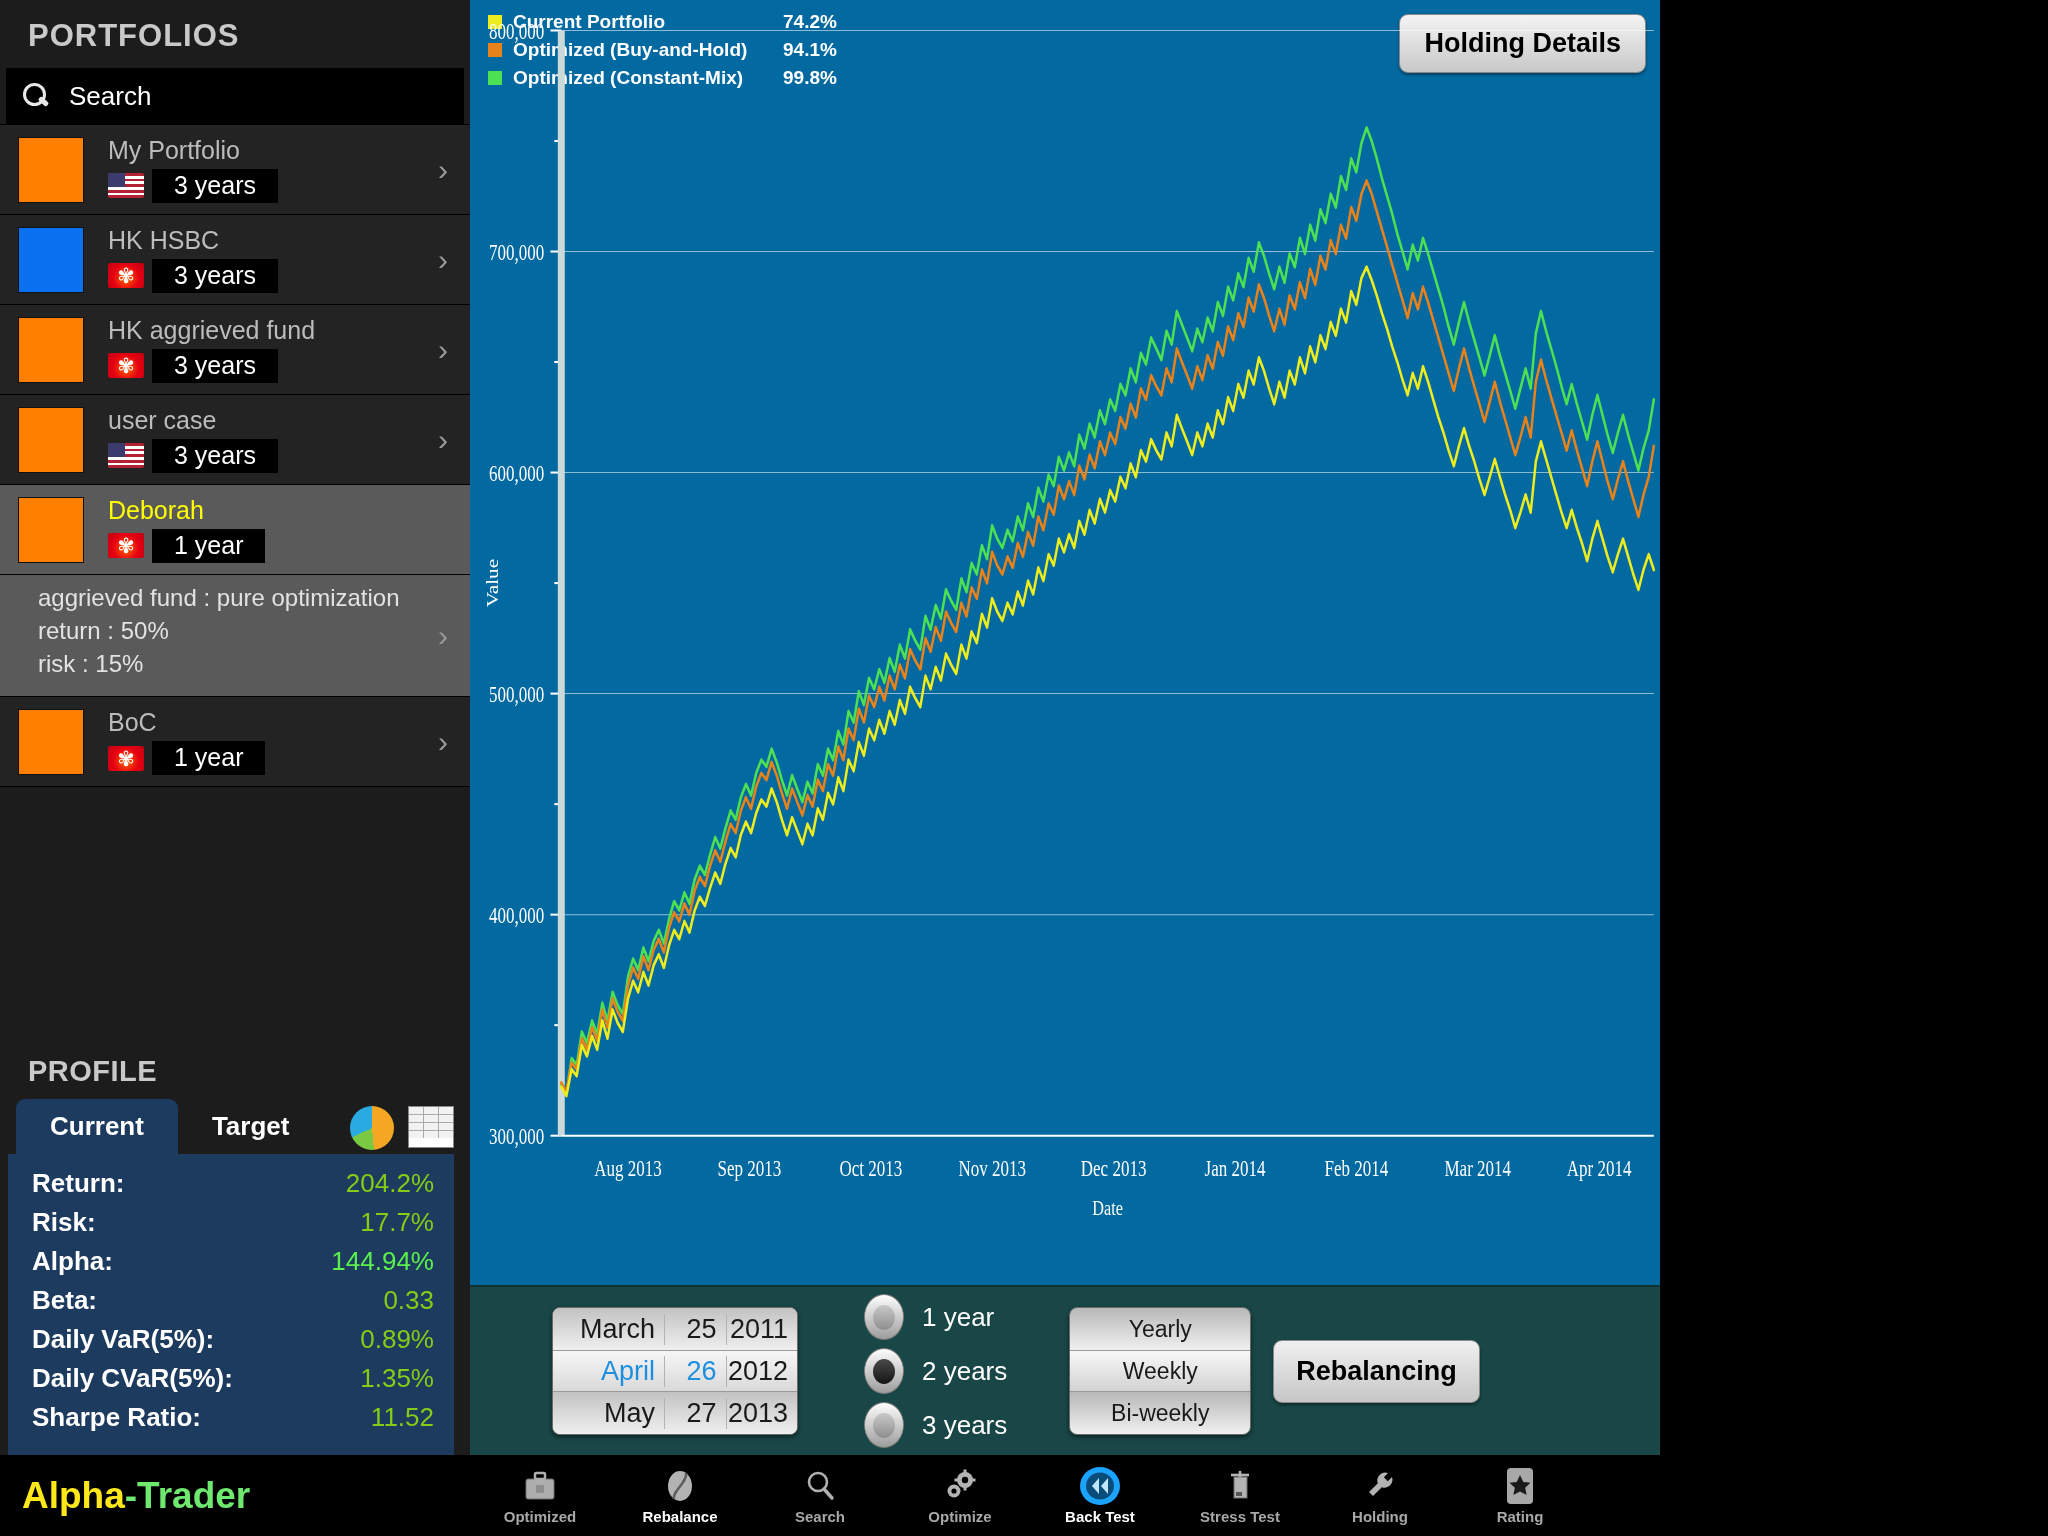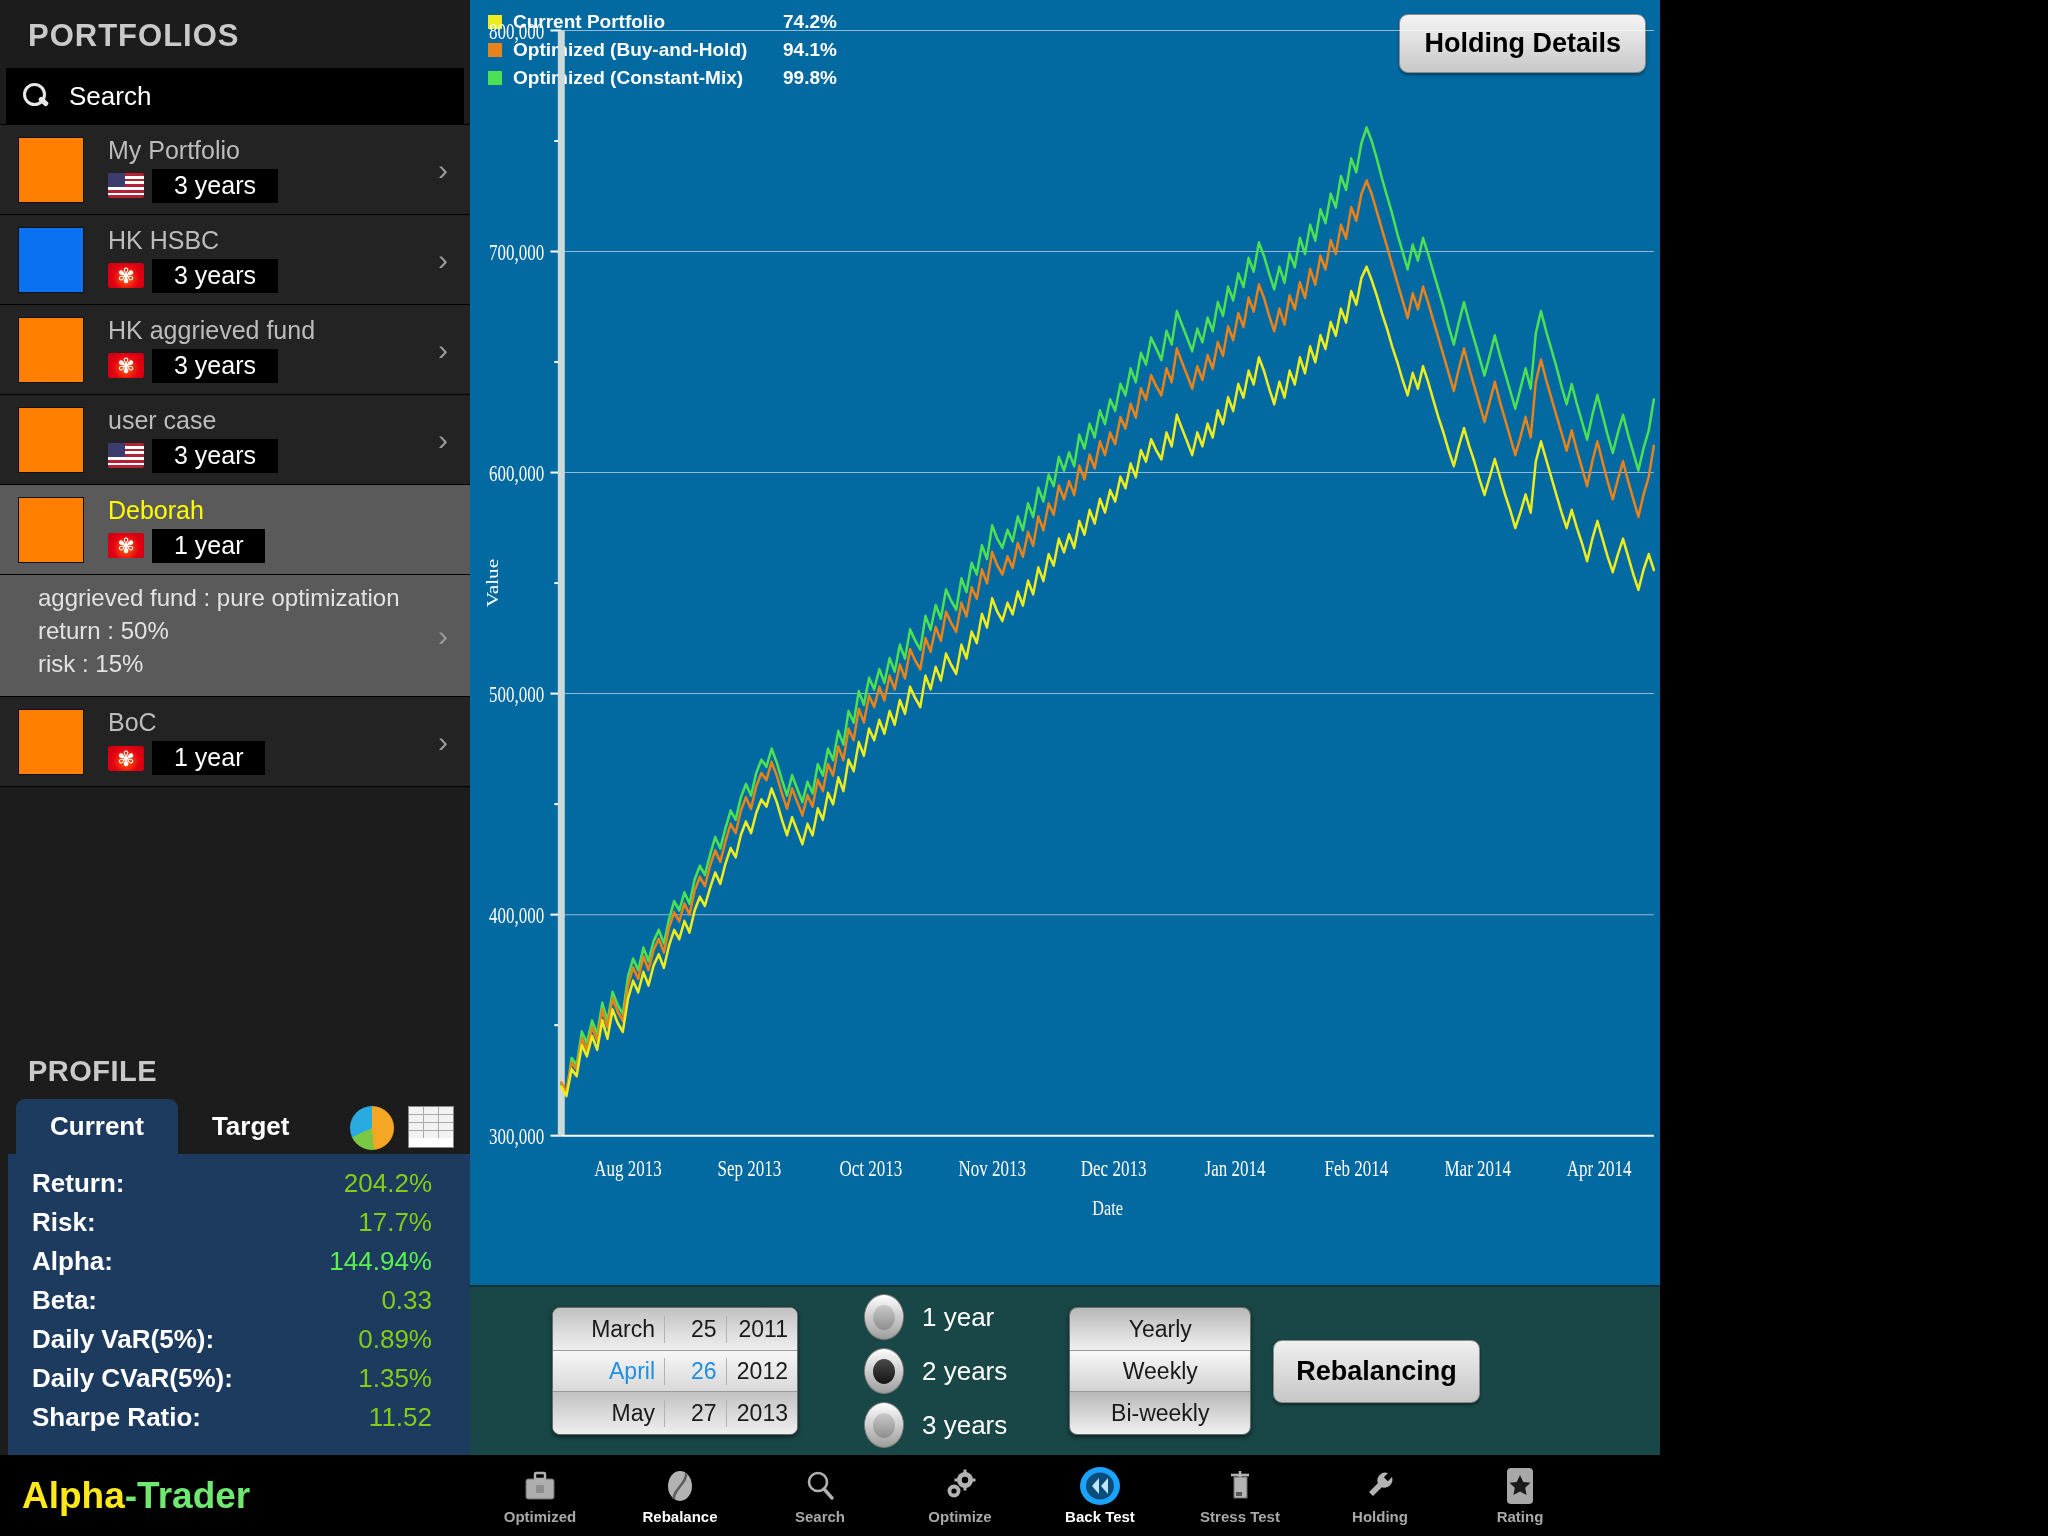--- a/index.html
+++ b/index.html
@@ -88,21 +88,21 @@
   .tab.active { background:#1d3a5f; }
   .tab-icons { margin-left:auto; display:flex; gap:14px; padding-right:16px; padding-bottom:4px; }
   .pie-ico { width:44px; height:44px; border-radius:50%;
     background: conic-gradient(#f5a623 0deg 175deg, #7ac943 175deg 245deg, #29abe2 245deg 360deg); }
   .grid-ico { width:46px; height:42px; background:#fff; border:1px solid #888; }
   .grid-ico .hdr { height:9px; background:#1f5fa9; }
   .grid-ico .rows { display:grid; grid-template-columns:1fr 1fr 1fr; grid-template-rows:repeat(4,1fr); height:31px; gap:1px; background:#aaa; }
   .grid-ico .rows i { background:#f2f2f2; display:block; }
 
   .stats {
-    background:#1d3a5f; margin: 0 0 0 8px; padding: 10px 38px 18px 24px;
+    background:#1d3a5f; margin: 0 16px 0 8px; padding: 10px 20px 18px 24px;
     flex: 0 0 auto;
   }
   .stat-row { display:flex; justify-content:space-between; align-items:baseline; padding: 4px 0; }
   .stat-lbl { color:#ffffff; font-size:26px; font-weight:bold; }
   .stat-val { color:#84cc16; font-size:26px; }
   .stat-val.green { color:#5cf04e; }
 
   .brandbar { height:81px; background:#000; display:flex; align-items:center; padding-left:22px; }
   .brand { font-size:37px; font-weight:bold; }
   .brand .a { color:#ffe81a; }
@@ -133,21 +133,21 @@
     display:flex; align-items:center; padding-left:82px; gap:0;
   }
   .datepick {
     width: 246px; border:1px solid #6a6a6a; border-radius:8px; overflow:hidden;
     box-shadow: 0 2px 4px rgba(0,0,0,.5); background:#d4d4d4;
   }
   .dp-row { display:flex; height:42px; align-items:center;
     background: linear-gradient(#c2c2c2, #efefef); }
   .dp-row.mid { background: linear-gradient(#f6f6f6, #d9d9d9);
     border-top:1px solid #9a9a9a; border-bottom:1px solid #9a9a9a; }
-  .dp-cell { font-size:23px; color:#1a1a1a; text-align:right; padding-right:9px; }
+  .dp-cell { font-size:27px; color:#1a1a1a; text-align:right; padding-right:9px; }
   .dp-cell.m { width:112px; }
   .dp-cell.d { width:62px; border-left:1px solid #b3b3b3; }
   .dp-cell.y { width:72px; border-left:1px solid #b3b3b3; }
   .dp-row.mid .dp-cell.m, .dp-row.mid .dp-cell.d { color:#1e8fe0; }
 
   .radios { margin-left:66px; }
   .radio-row { display:flex; align-items:center; height:54px; }
   .radio {
     width:40px; height:46px; border-radius:50%;
     background: linear-gradient(#fdfdfd, #9d9d9d);

